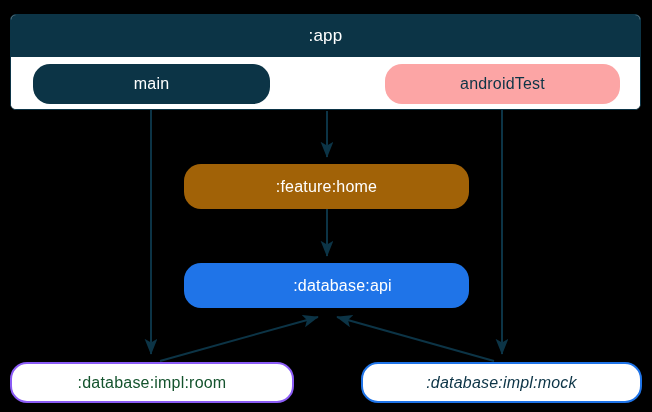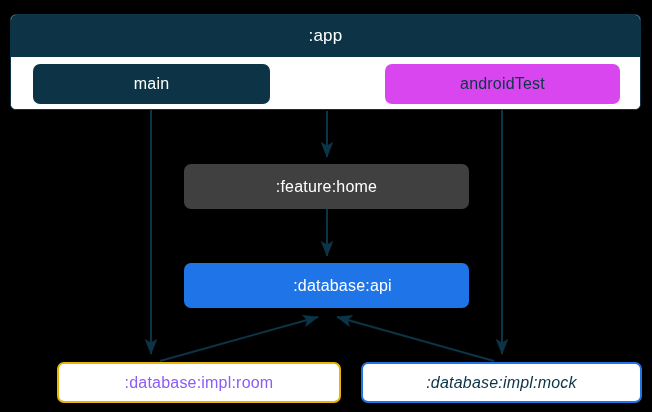--- a/index.html
+++ b/index.html
@@ -57,70 +57,69 @@
     background: #FFFFFF;
   }
 
   
   .node {
     position: absolute;
     display: flex;
     align-items: center;
     justify-content: center;
     box-sizing: border-box;
-    border-radius: 7px;
+    border-radius: 17px;
     font-size: 16px;
     letter-spacing: 0.2px;
     text-align: center;
     white-space: nowrap;
   }
 
   .node-main {
     left: 22px;
     top: 7px;
     width: 237px;
     height: 40px;
     background: #0C3446;
     color: #FFFFFF;
   }
   .node-androidtest {
     left: 374px;
     top: 7px;
     width: 235px;
     height: 40px;
-    background: #d946ef;
+    background: #fca5a5;
     color: #0C3446;
   }
 
   .node-feature-home {
     left: 184px;
     top: 164px;
     width: 285px;
     height: 45px;
-    background: #404040;
+    background: #a16207;
     color: #FFFFFF;
   }
   .node-database-api {
     left: 184px;
     top: 263px;
     width: 285px;
     height: 45px;
     background: #1F74E8;
     color: #FFFFFF;
     padding-left: 32px;
   }
   .node-impl-room {
     left: 10px;
     top: 362px;
     width: 284px;
     height: 41px;
     background: #FFFFFF;
-    color: #8b5cf6;
-    border: 2px solid #eab308;
-    margin-left: 47px;
+    color: #14532d;
+    border: 2px solid #8b5cf6;
   }
   .node-impl-mock {
     left: 361px;
     top: 362px;
     width: 281px;
     height: 41px;
     background: #FFFFFF;
     color: #0C3446;
     border: 2px solid #1F74E8;
     font-style: italic;

